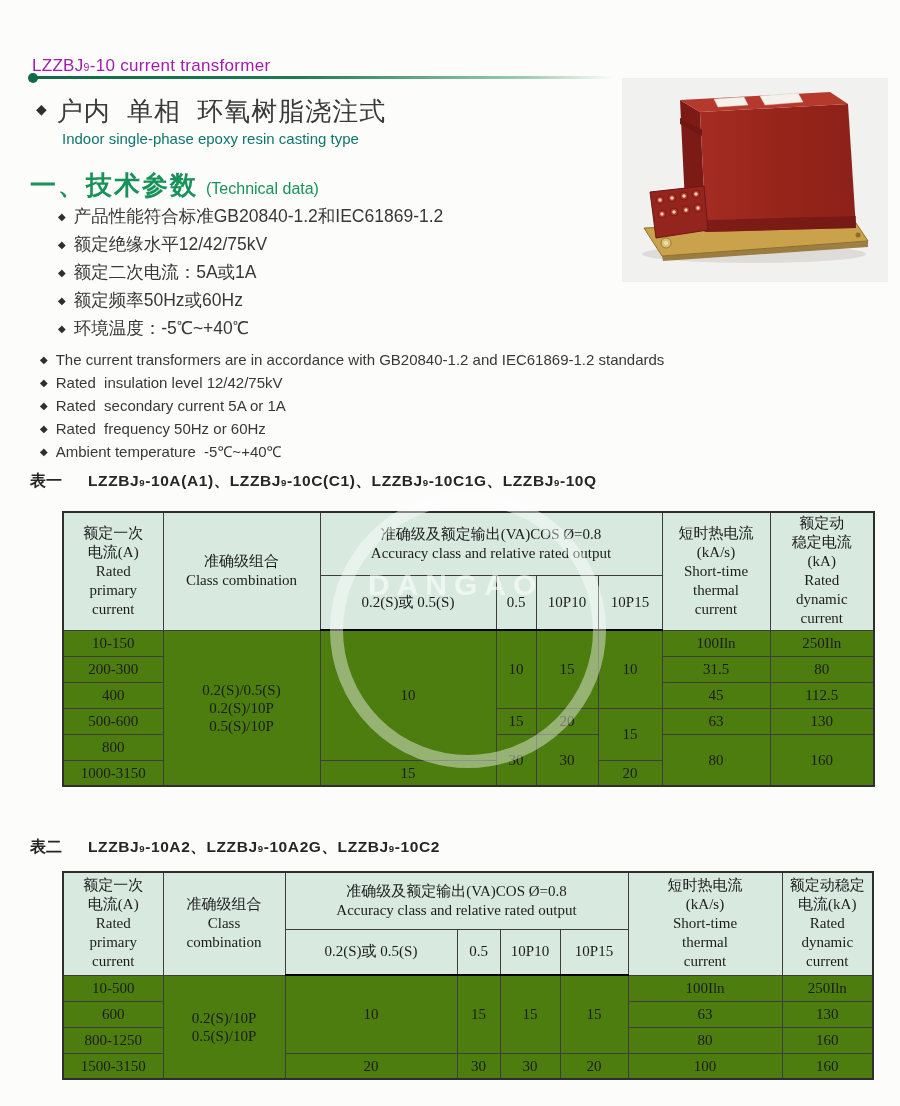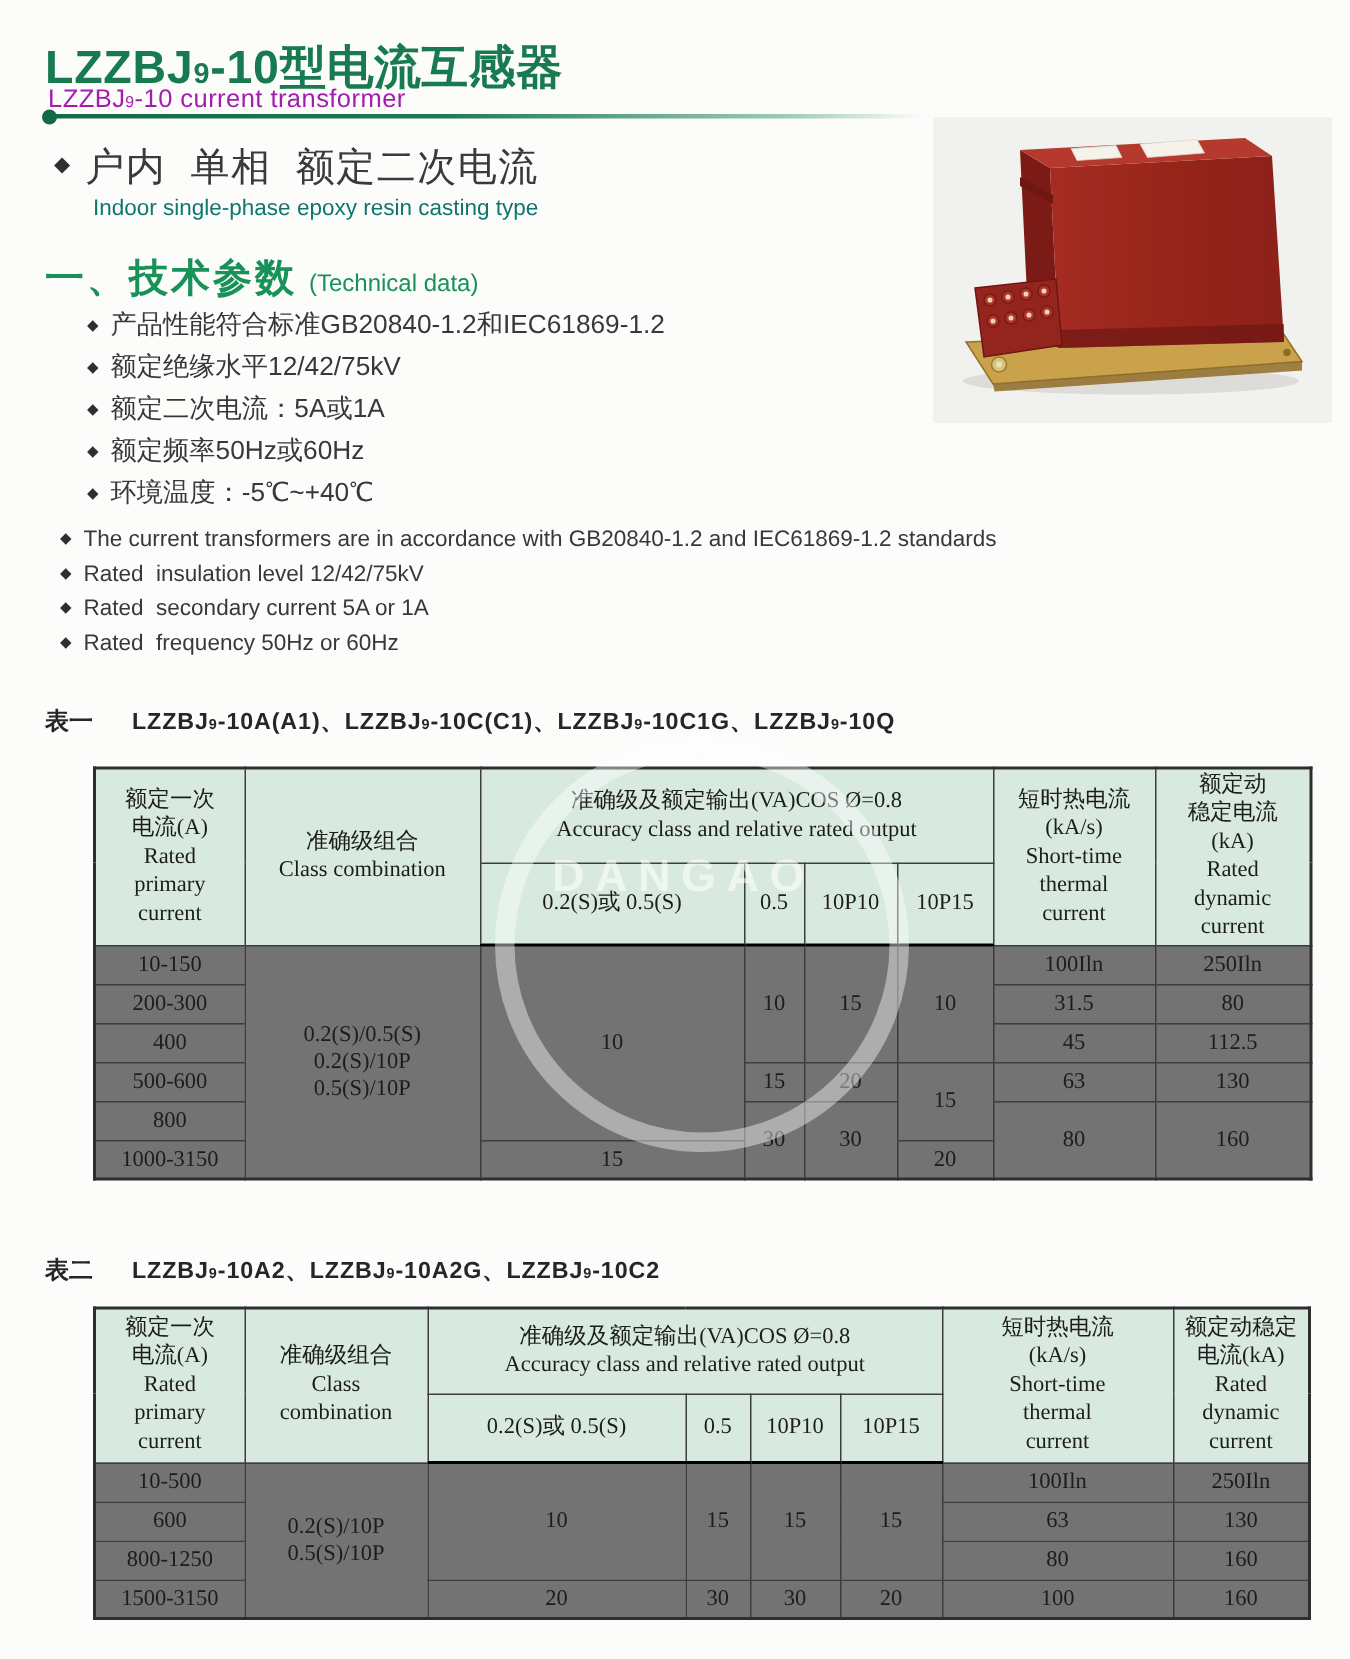--- a/index.html
+++ b/index.html
@@ -36,35 +36,34 @@
   
   .twrap{position:absolute;left:62px;}
   .twrap1{top:511px;} .twrap2{top:871px;}
   table.spec-table{border-collapse:collapse;table-layout:fixed;
         font-family:"Liberation Serif","DejaVu Serif",serif;font-size:15px;color:#1c1c1c;
         border:2px solid #2e2e2e;}
   .spec-table th,.spec-table td{border:1px solid #3d3d3d;text-align:center;vertical-align:middle;
         white-space:pre-line;padding:0 2px;line-height:19px;}
   .spec-table thead th{background:#d8eae0;font-weight:normal;}
   .spec-table thead tr:last-child th{border-bottom:2px solid #000000;}
-  .spec-table tbody td{background:#737373;line-height:18px;margin-left:12px;}
+  .spec-table tbody td{background:#4d7c0f;line-height:18px;margin-left:12px;}
   
   .wm{position:absolute;left:330px;top:492px;width:250px;height:250px;border-radius:50%;
       border:13px solid rgba(255,255,255,.42);pointer-events:none;}
   .wm-text{position:absolute;left:368px;top:568px;font-size:30px;letter-spacing:7px;
       color:rgba(255,255,255,.55);font-weight:bold;pointer-events:none;}
   
   .photo{position:absolute;left:622px;top:78px;width:266px;height:204px;}
 </style>
 </head>
 <body>
 
 <div class="page">
 
-  <div class="title">LZZBJ<span class="s9">9</span>-10型电流互感器</div>
   <div class="subtitle">LZZBJ<span class="s9">9</span>-10 current transformer</div>
   <div class="divider-dot"></div>
   <div class="divider"></div>
 
   <svg class="photo" viewBox="0 0 266 204" xmlns="http://www.w3.org/2000/svg">
     <defs>
       <linearGradient id="gBody" x1="0" y1="0" x2="1" y2="0">
         <stop offset="0" stop-color="#a52c23"></stop>
           <stop offset="0.55" stop-color="#962419"></stop>
           <stop offset="1" stop-color="#8c211b"></stop>
@@ -99,40 +98,41 @@
         <circle cx="64" cy="132" r="1.7" fill="#e8d9b0"></circle>
       <circle cx="76" cy="130" r="4" fill="#b23229" stroke="#7a1a14"></circle>
         <circle cx="76" cy="130" r="1.7" fill="#e8d9b0"></circle>
     </g>
     <circle cx="44" cy="165" r="5" fill="#d9c27a" stroke="#9a7a30"></circle>
     <circle cx="44" cy="165" r="2" fill="#efe2b8"></circle>
     <circle cx="236" cy="157" r="2.5" fill="#8f6b26"></circle>
   </svg>
 
   <div class="feature">
-    <span class="dia">◆</span><span class="feature-cn">户内 单相 额定二次电流</span>
+    <span class="dia">◆</span><span class="feature-cn">户内 单相 环氧树脂浇注式</span>
   </div>
   <div class="feature-en">Indoor single-phase epoxy resin casting type</div>
 
   <div class="section">
     <span class="section-cn">一、技术参数</span><span class="section-en">(Technical data)</span>
   </div>
 
   <div class="blist blist-cn">
       <div class="b-item"><span class="dia">◆</span><span class="b-txt">产品性能符合标准GB20840-1.2和IEC61869-1.2</span></div>
       <div class="b-item"><span class="dia">◆</span><span class="b-txt">额定绝缘水平12/42/75kV</span></div>
       <div class="b-item"><span class="dia">◆</span><span class="b-txt">额定二次电流：5A或1A</span></div>
       <div class="b-item"><span class="dia">◆</span><span class="b-txt">额定频率50Hz或60Hz</span></div>
       <div class="b-item"><span class="dia">◆</span><span class="b-txt">环境温度：-5℃~+40℃</span></div>
     </div>
   <div class="blist blist-en">
       <div class="b-item"><span class="dia">◆</span><span class="b-txt">The current transformers are in accordance with GB20840-1.2 and IEC61869-1.2 standards</span></div>
       <div class="b-item"><span class="dia">◆</span><span class="b-txt">Rated  insulation level 12/42/75kV</span></div>
       <div class="b-item"><span class="dia">◆</span><span class="b-txt">Rated  secondary current 5A or 1A</span></div>
       <div class="b-item"><span class="dia">◆</span><span class="b-txt">Rated  frequency 50Hz or 60Hz</span></div>
+      <div class="b-item"><span class="dia">◆</span><span class="b-txt">Ambient temperature  -5℃~+40℃</span></div>
     </div>
 
   <div class="tcaption cap1">
     <span>表一</span><span class="tmodels">LZZBJ<span class="s9">9</span>-10A(A1)、LZZBJ<span class="s9">9</span>-10C(C1)、LZZBJ<span class="s9">9</span>-10C1G、LZZBJ<span class="s9">9</span>-10Q</span>
   </div>
   <div class="twrap twrap1">
       <table class="spec-table">
         <colgroup>
           <col style="width: 100px;">
           <col style="width: 157px;">

